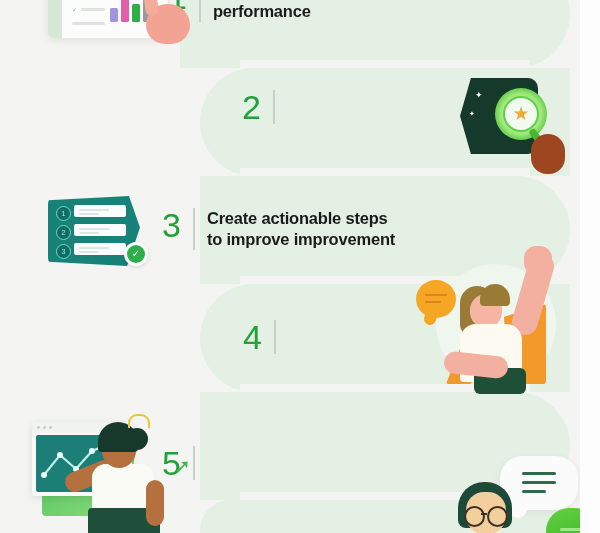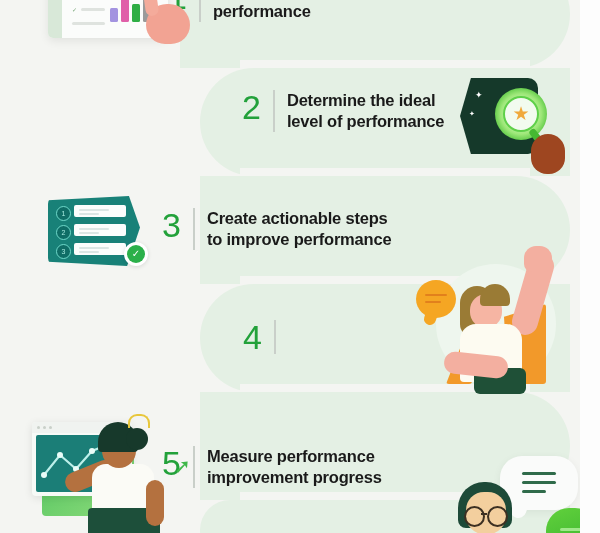--- a/index.html
+++ b/index.html
@@ -278,37 +278,33 @@
   <div class="step step1">
     <div class="num">1</div>
     <div class="divider"></div>
     <div class="txt">Clarify current
 performance</div>
   </div>
 
   <div class="step step2">
     <div class="num">2</div>
     <div class="divider"></div>
-    <div class="txt">Determine the ideal
-level of performance</div>
   </div>
 
   <div class="step step3">
     <div class="num">3</div>
     <div class="divider"></div>
     <div class="txt">Create actionable steps
-to improve performance</div>
+to improve improvement</div>
   </div>
 
   <div class="step step4">
     <div class="num">4</div>
     <div class="divider"></div>
   </div>
 
   <div class="step step5">
     <div class="num">5</div>
     <div class="divider"></div>
-    <div class="txt">Measure performance
-improvement progress</div>
   </div>
 
   <div id="rightmargin"></div>
 </div>
 
 </body></html>

